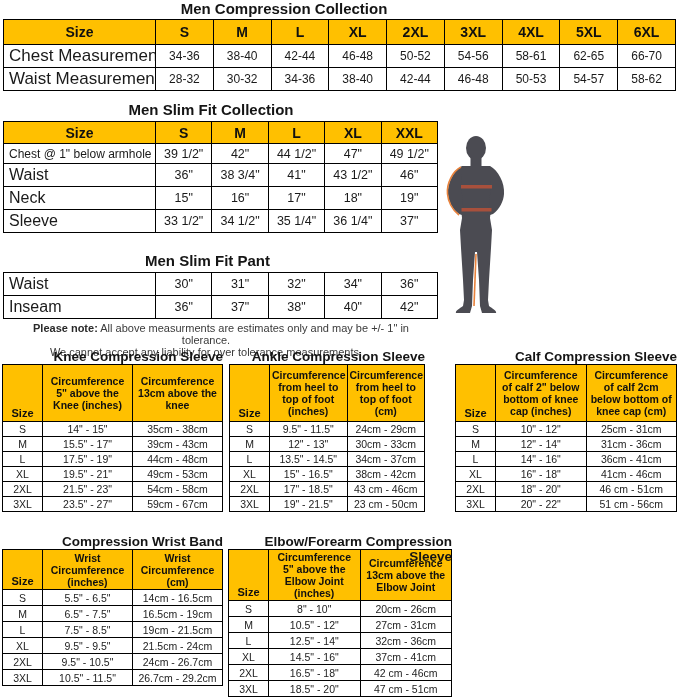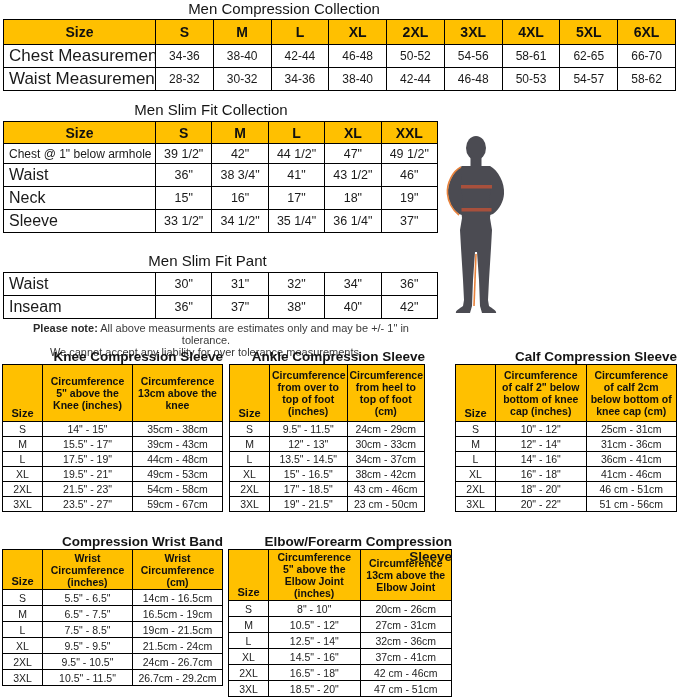--- a/index.html
+++ b/index.html
@@ -1,18 +1,18 @@
 <!DOCTYPE html>
 <html><head>
 <meta charset="utf-8">
 <style>
   html,body{margin:0;padding:0;background:#fff;}
   .page{position:relative;width:679px;height:698px;background:#ffffff;
         font-family:"Liberation Sans",sans-serif;color:#111;overflow:hidden;}
-  .big-title{position:absolute;font-weight:normal;font-size:15px;text-align:center;color:#151515;}
+  .big-title{position:absolute;font-weight:bold;font-size:15px;text-align:center;color:#151515;}
   .t-comp{top:0;left:0;width:568px;}
   .t-slim{top:101px;left:0;width:422px;}
   .t-pant{top:252px;left:0;width:415px;}
 
   table{border-collapse:collapse;table-layout:fixed;position:absolute;background:#fff;}
   th,td{border:1.5px solid #000;overflow:hidden;white-space:nowrap;}
   th{background:#FFC000;font-weight:bold;text-align:center;color:#101010;}
   td{text-align:center;color:#1a1a1a;}
   td.lbl{text-align:left;padding-left:5px;}
 
@@ -279,21 +279,21 @@
     <div class="st-title">Ankle Compression Sleeve</div>
     <table class="tall">
       <colgroup>
           <col class="c-size">
           <col>
           <col>
         </colgroup>
       <thead>
         <tr>
           <th class="size">Size</th>
-          <th>Circumference from over to top of foot (inches)</th>
+          <th>Circumference from heel to top of foot (inches)</th>
           <th>Circumference from heel to top of foot (cm)</th>
         </tr>
       </thead>
       <tbody>
           <tr>
             <td>S</td>
             <td>9.5" - 11.5"</td>
             <td>24cm - 29cm</td>
           </tr>
           <tr>

